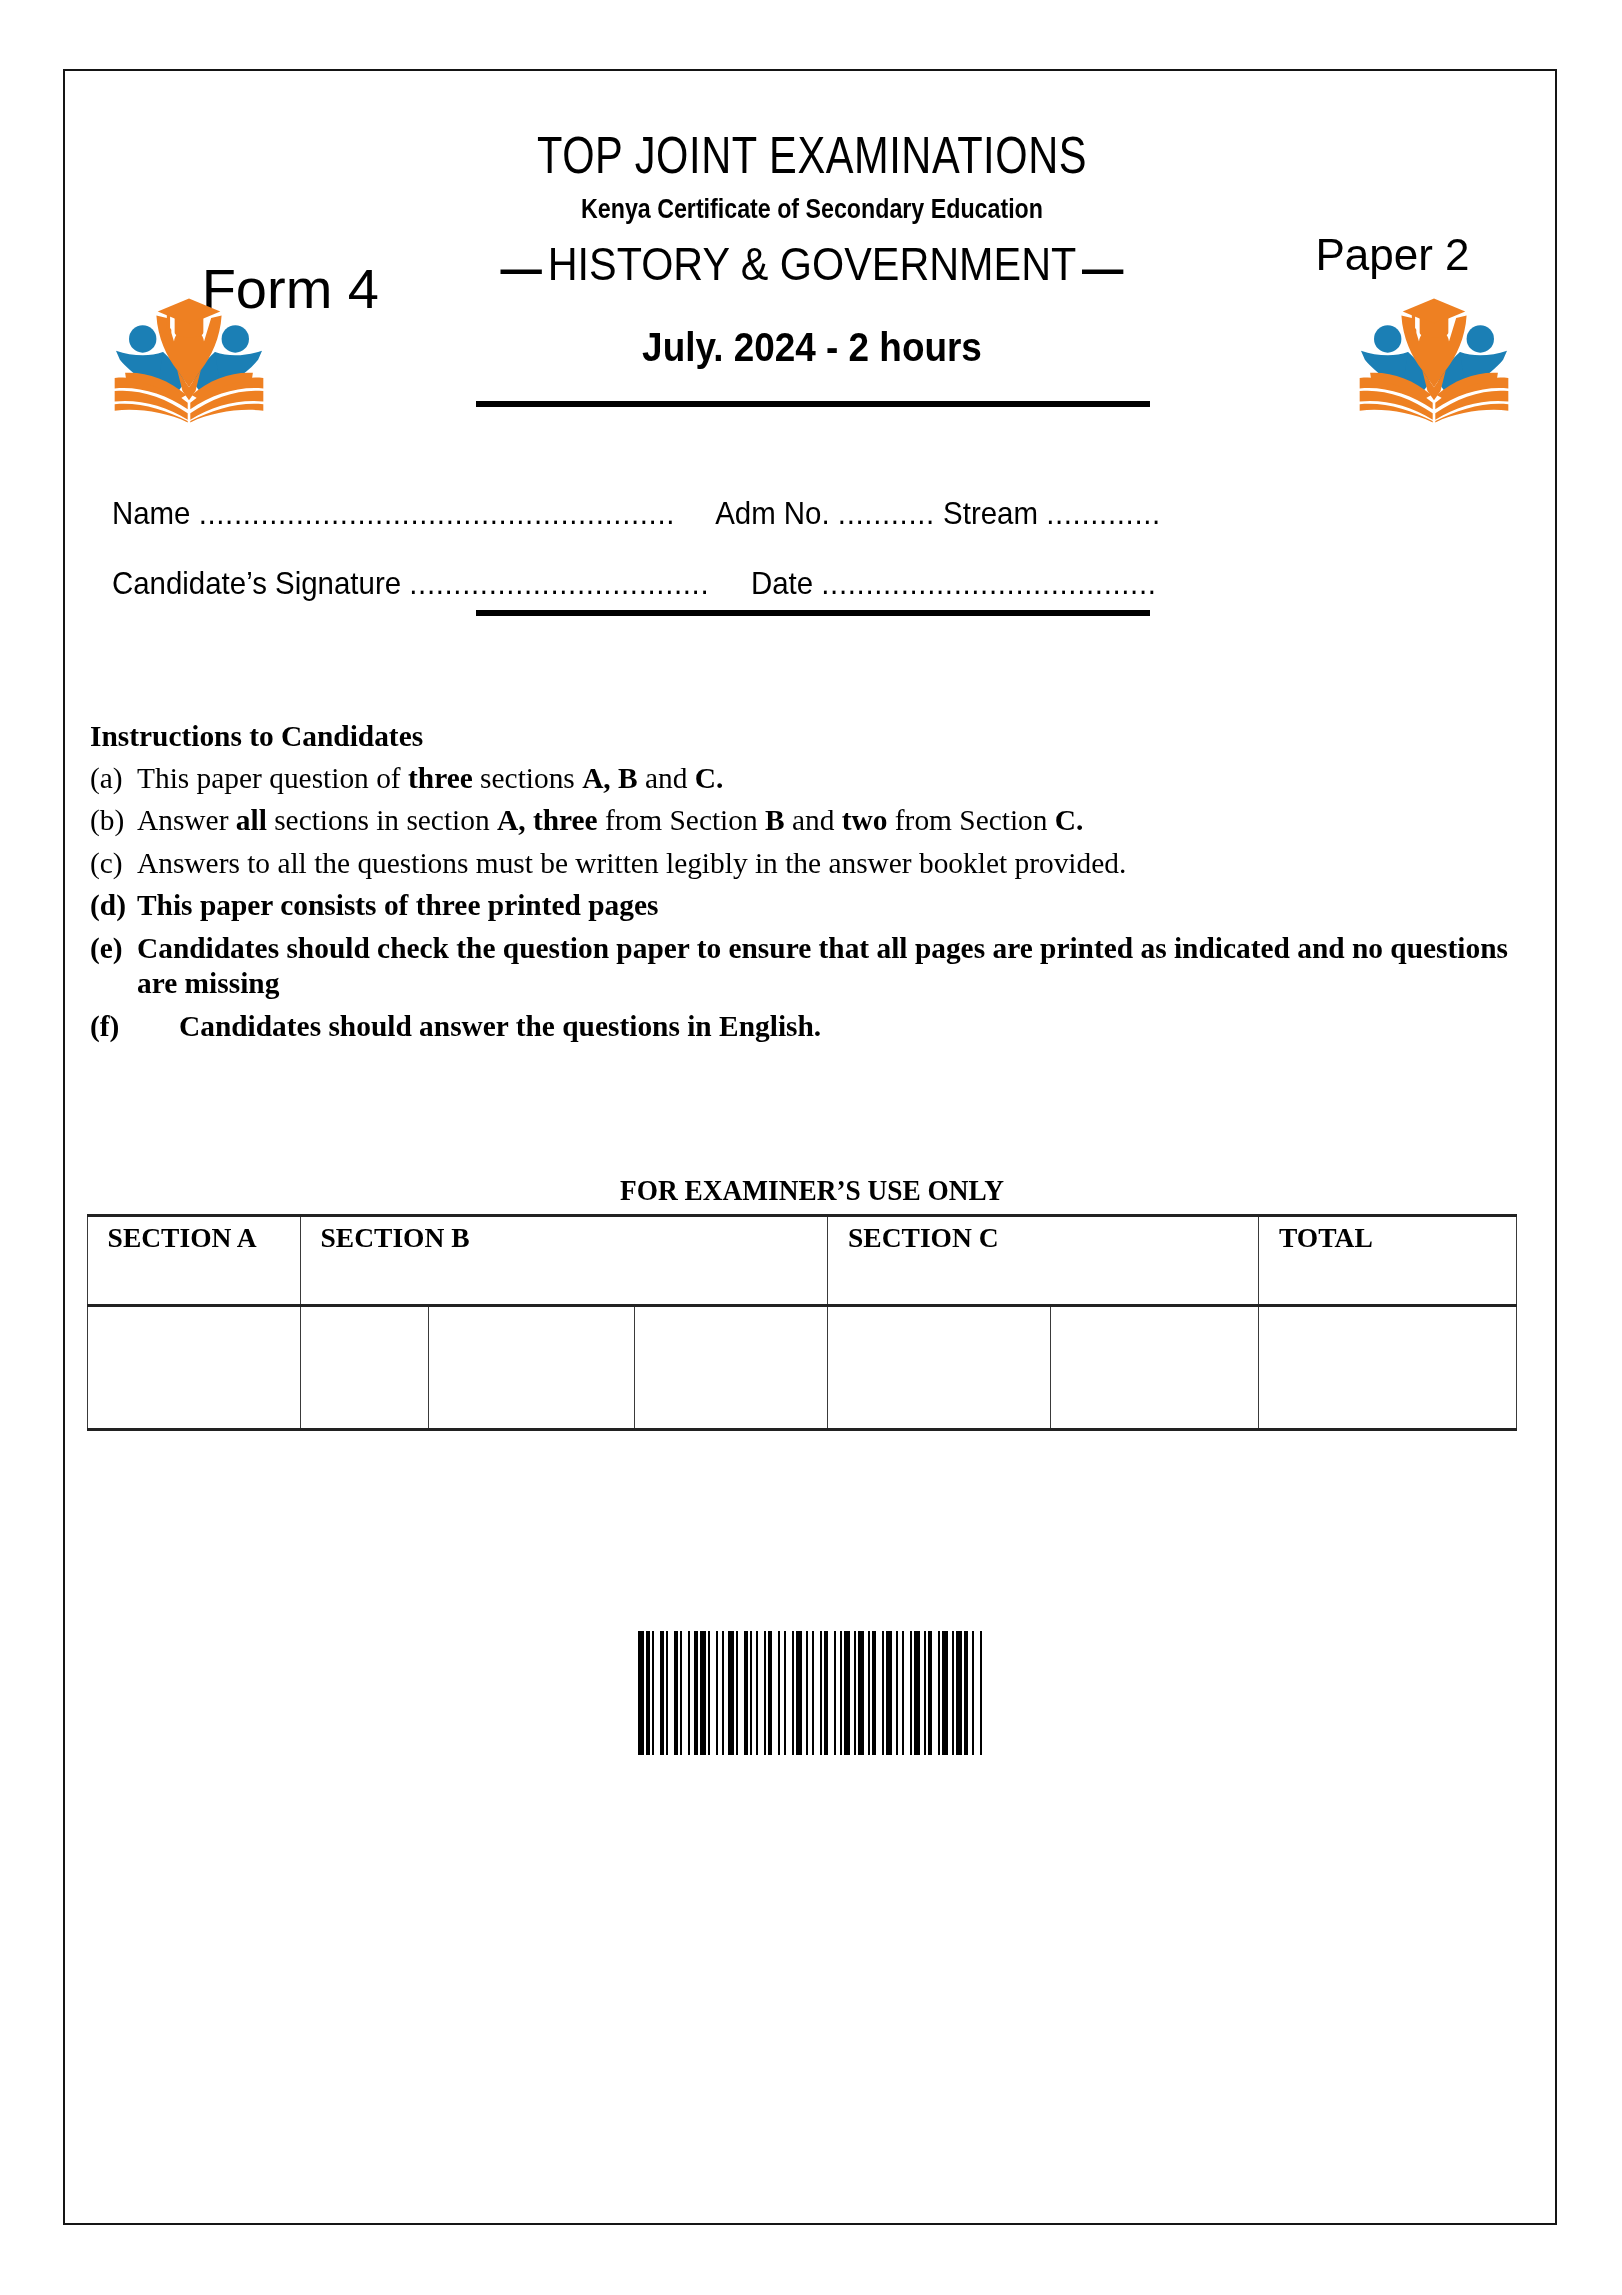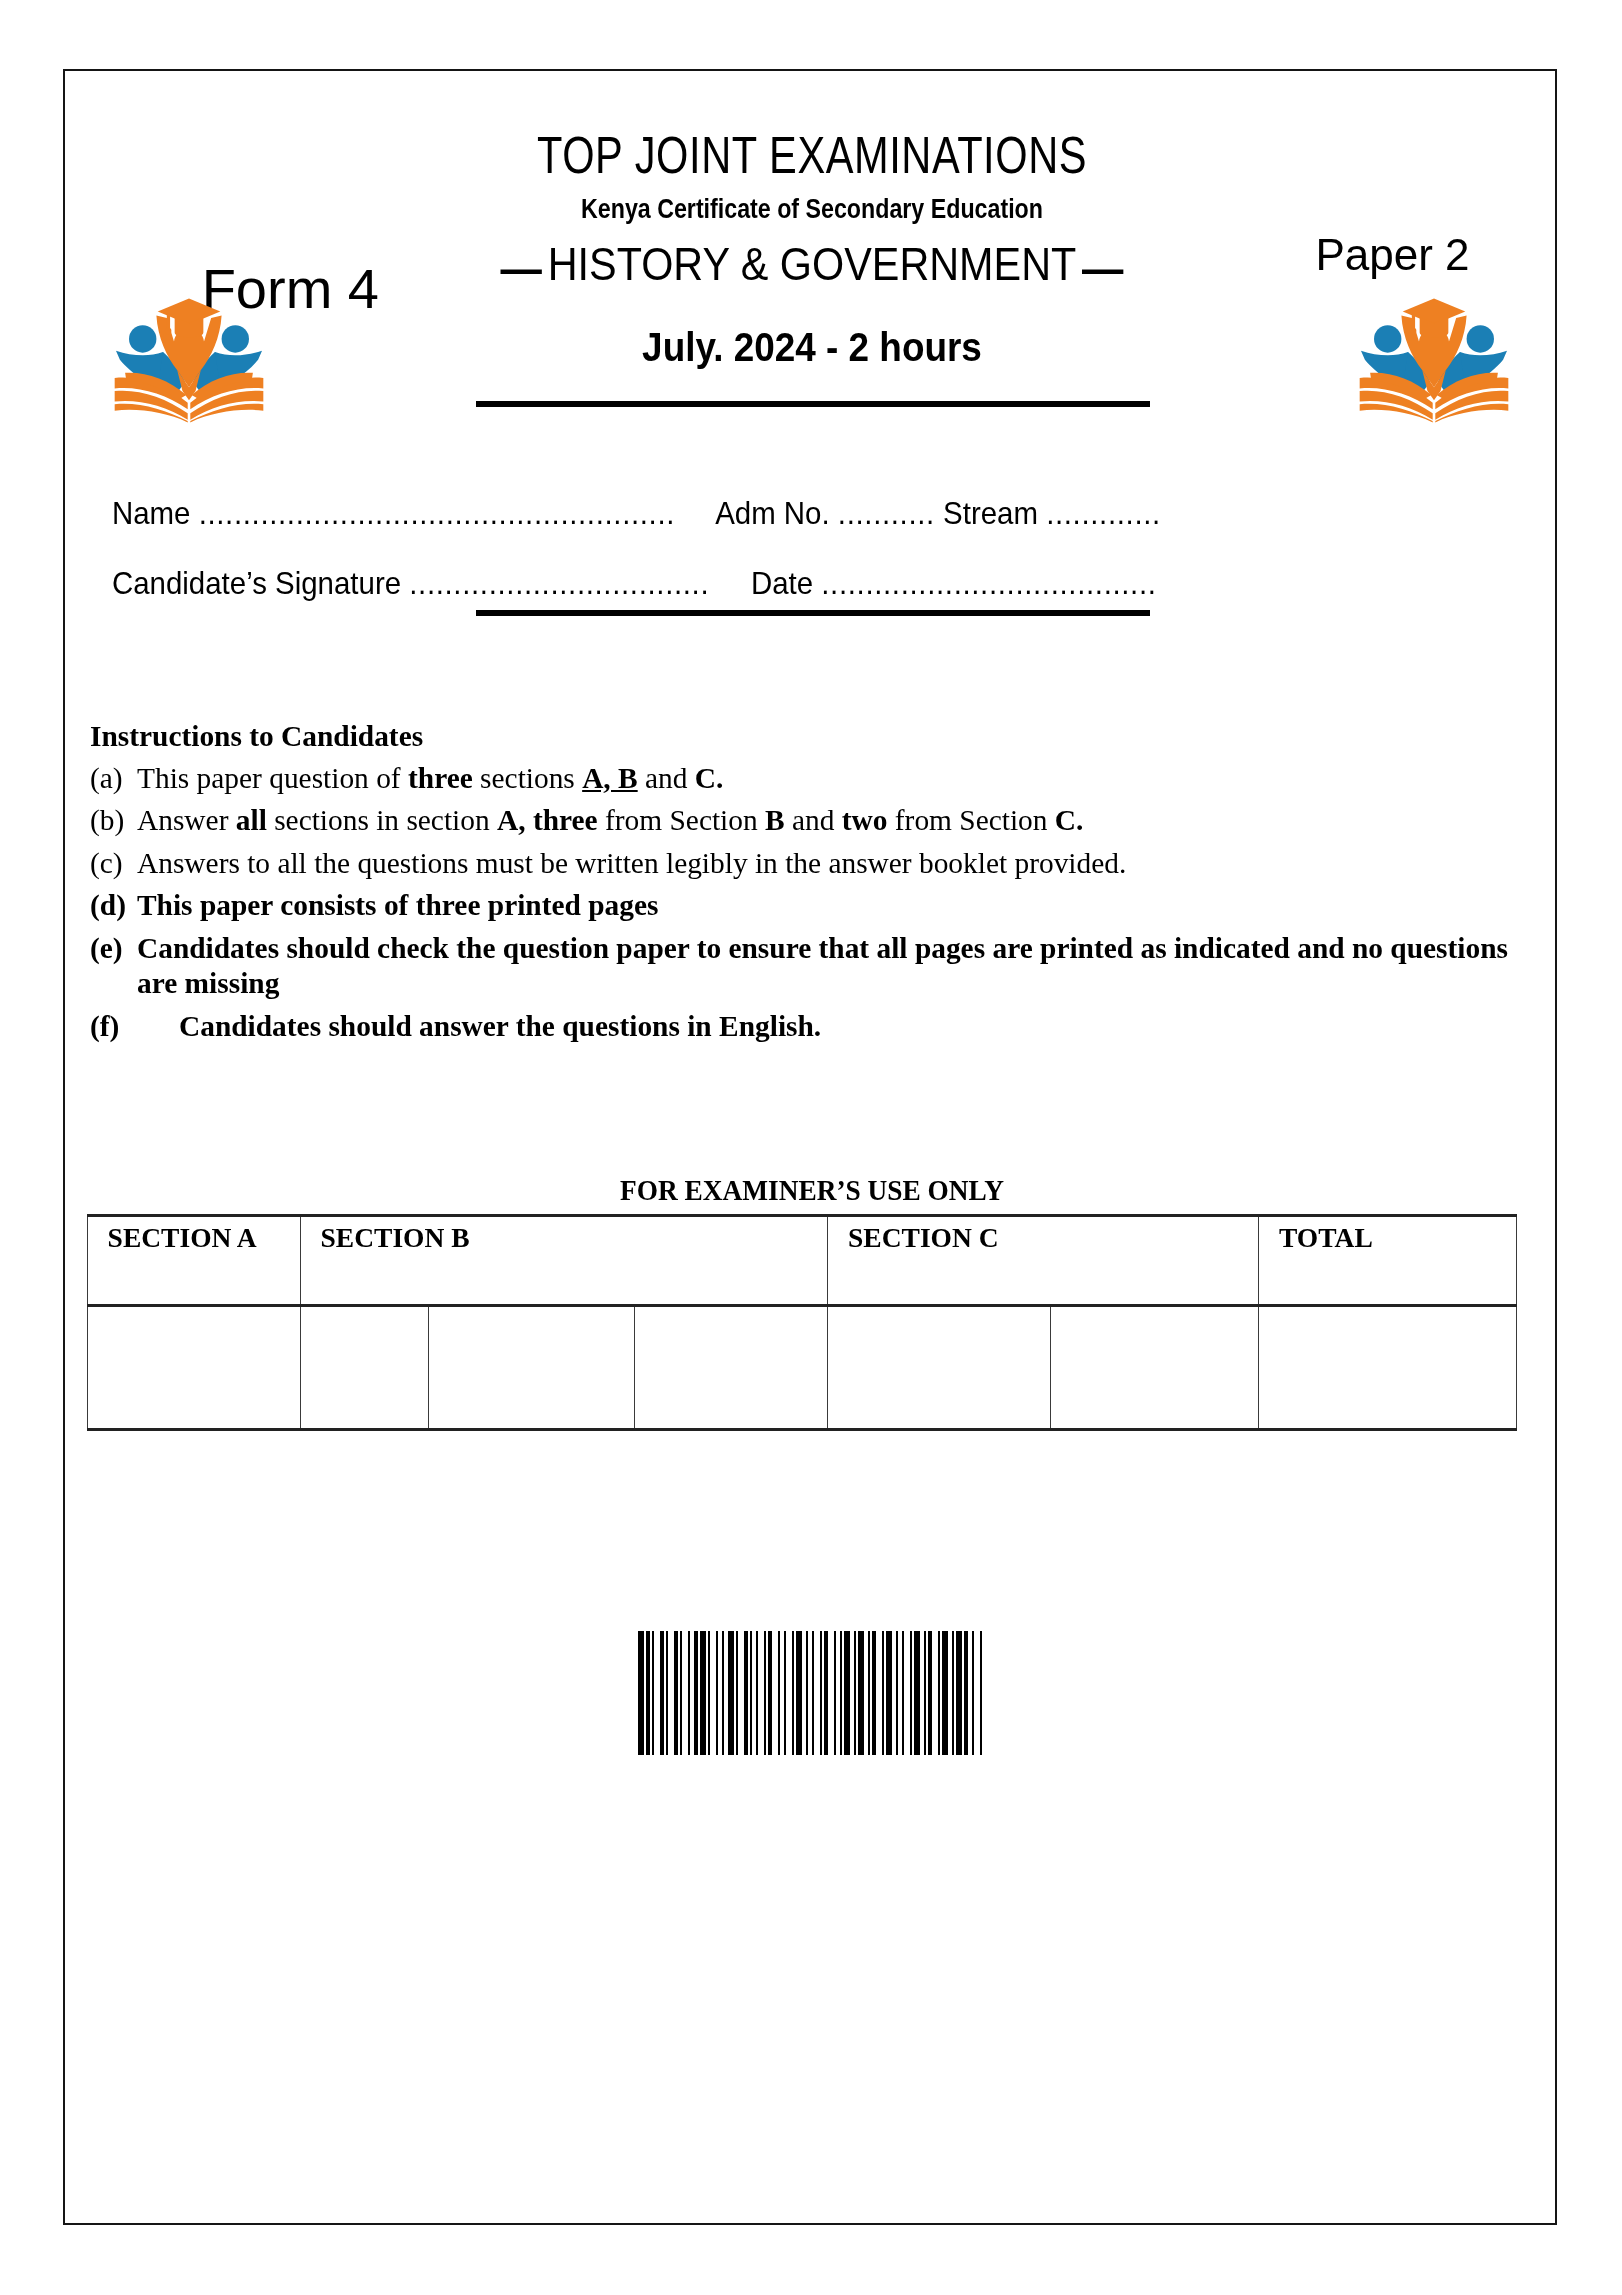--- a/index.html
+++ b/index.html
@@ -357,21 +357,21 @@
     </div>
 
     <div class="rule rule-bottom"></div>
   </div>
 
   <div class="instructions">
     <div class="instr-heading">Instructions to Candidates</div>
     <div id="instruction-list">
         <div class="instr-item">
           <div class="instr-marker">(a)</div>
-          <div class="instr-text"><span>This paper question of </span><span style="font-weight: 700;">three</span><span> sections </span><span style="font-weight: 700; text-decoration: underline;">A, B</span><span> and </span><span style="font-weight: 700;">C.</span></div>
+          <div class="instr-text"><span>This paper question of </span><span style="font-weight: 700;">three</span><span> sections </span><span style="font-weight: 700;">A, B</span><span> and </span><span style="font-weight: 700;">C.</span></div>
         </div>
         <div class="instr-item">
           <div class="instr-marker">(b)</div>
           <div class="instr-text"><span>Answer </span><span style="font-weight: 700;">all</span><span> sections in section </span><span style="font-weight: 700;">A, three</span><span> from Section </span><span style="font-weight: 700;">B</span><span> and </span><span style="font-weight: 700;">two</span><span> from Section </span><span style="font-weight: 700;">C.</span></div>
         </div>
         <div class="instr-item">
           <div class="instr-marker">(c)</div>
           <div class="instr-text"><span>Answers to all the questions must be written legibly in the answer booklet provided.</span></div>
         </div>
         <div class="instr-item bold">

